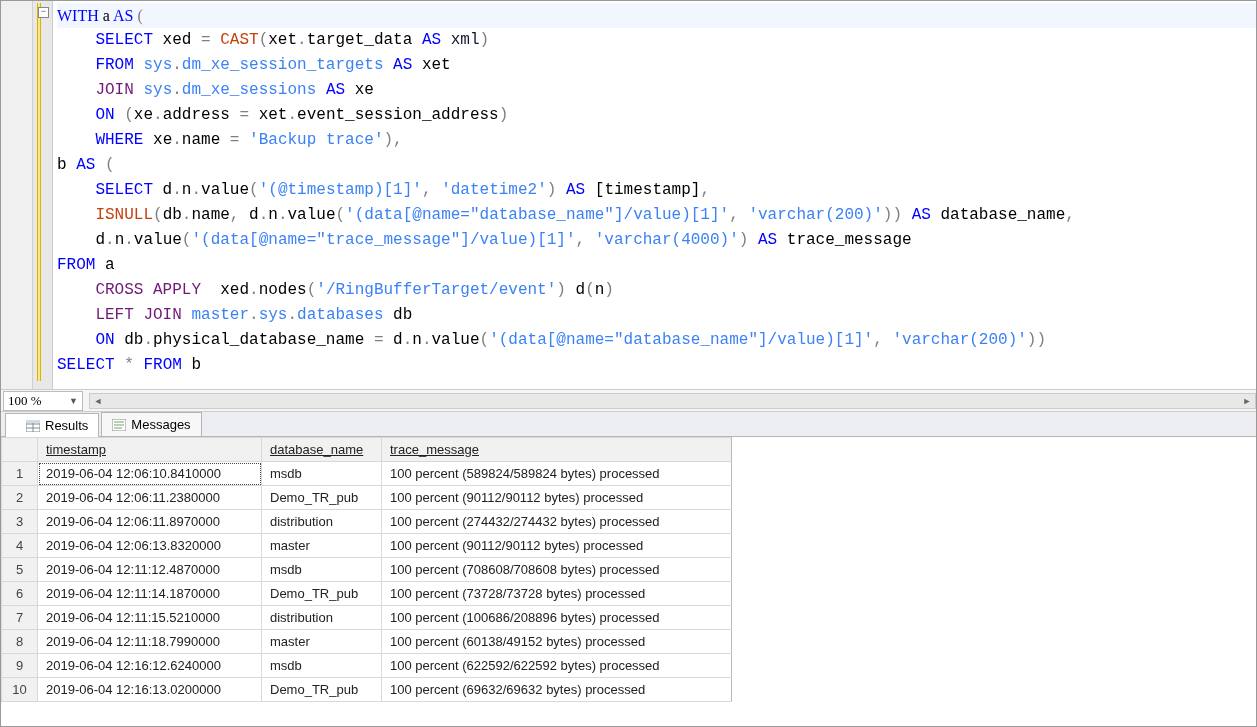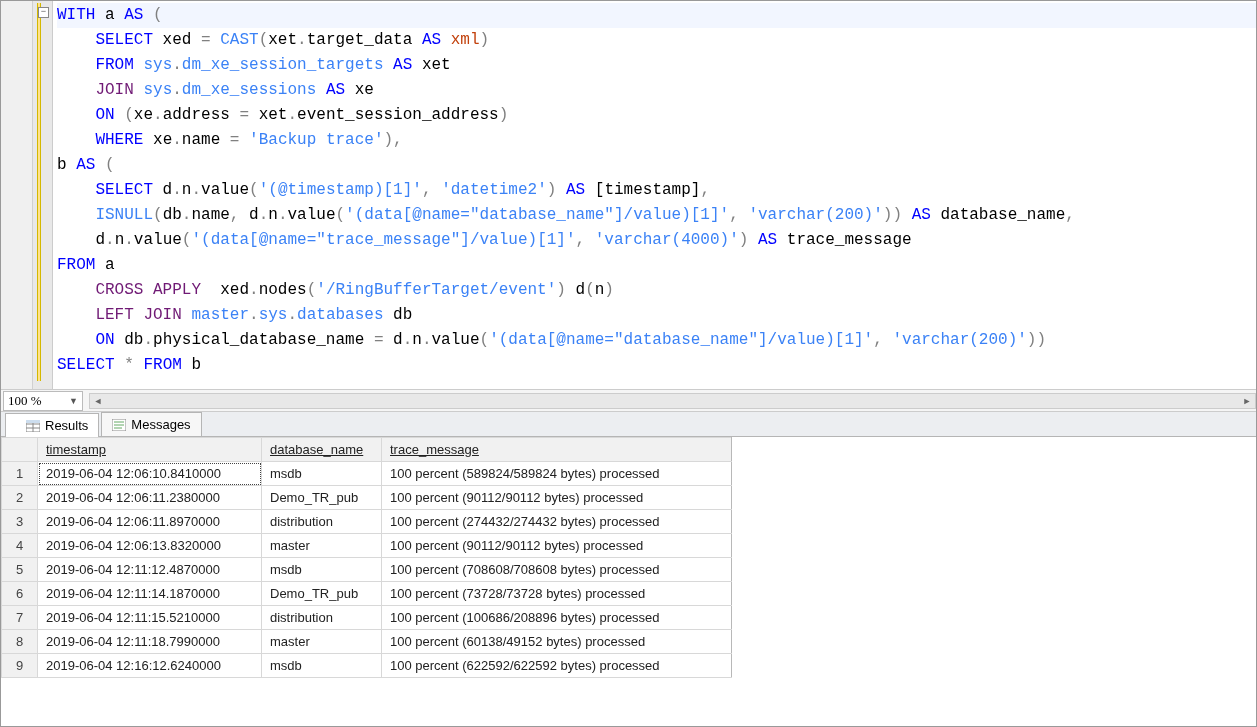--- a/index.html
+++ b/index.html
@@ -63,24 +63,24 @@
   }
   .code {
     flex: 1;
     padding: 2px 0 2px 4px;
     line-height: 25px;
     font-size: 16px;
     white-space: pre;
     overflow: hidden;
     background: #fff;
   }
-  .code .line1 { background: #f2f6ff; }
+  .code .line1 { background: #f2f6ff; font-family: Liberation Serif, serif; }
   .kw { color: #0000ff; }
-  .fn { color: #3b82f6; }
-  .ty { color: #c2410c; }
+  .fn { color: #c2410c; }
+  .ty { color: #0f172a; }
   .st { color: #3b82f6; }
   .op { color: #808080; }
   .cm { color: #3b82f6; }
   .nm { color: #000; }
   .gr { color: #701a75; }
 
   .zoom-bar {
     height: 22px;
     background: #f5f5f5;
     border-top: 1px solid #ccc;
@@ -298,15 +298,21 @@
           <td class="cell col-ts">2019-06-04 12:11:18.7990000</td>
           <td class="cell col-db">master</td>
           <td class="cell col-msg">100 percent (60138/49152 bytes) processed</td>
         </tr>
         <tr>
           <td class="rownum">9</td>
           <td class="cell col-ts">2019-06-04 12:16:12.6240000</td>
           <td class="cell col-db">msdb</td>
           <td class="cell col-msg">100 percent (622592/622592 bytes) processed</td>
         </tr>
+        <tr>
+          <td class="rownum">10</td>
+          <td class="cell col-ts">2019-06-04 12:16:13.0200000</td>
+          <td class="cell col-db">Demo_TR_pub</td>
+          <td class="cell col-msg">100 percent (69632/69632 bytes) processed</td>
+        </tr>
       </tbody>
   </table>
 </div>
 
 </body></html>

